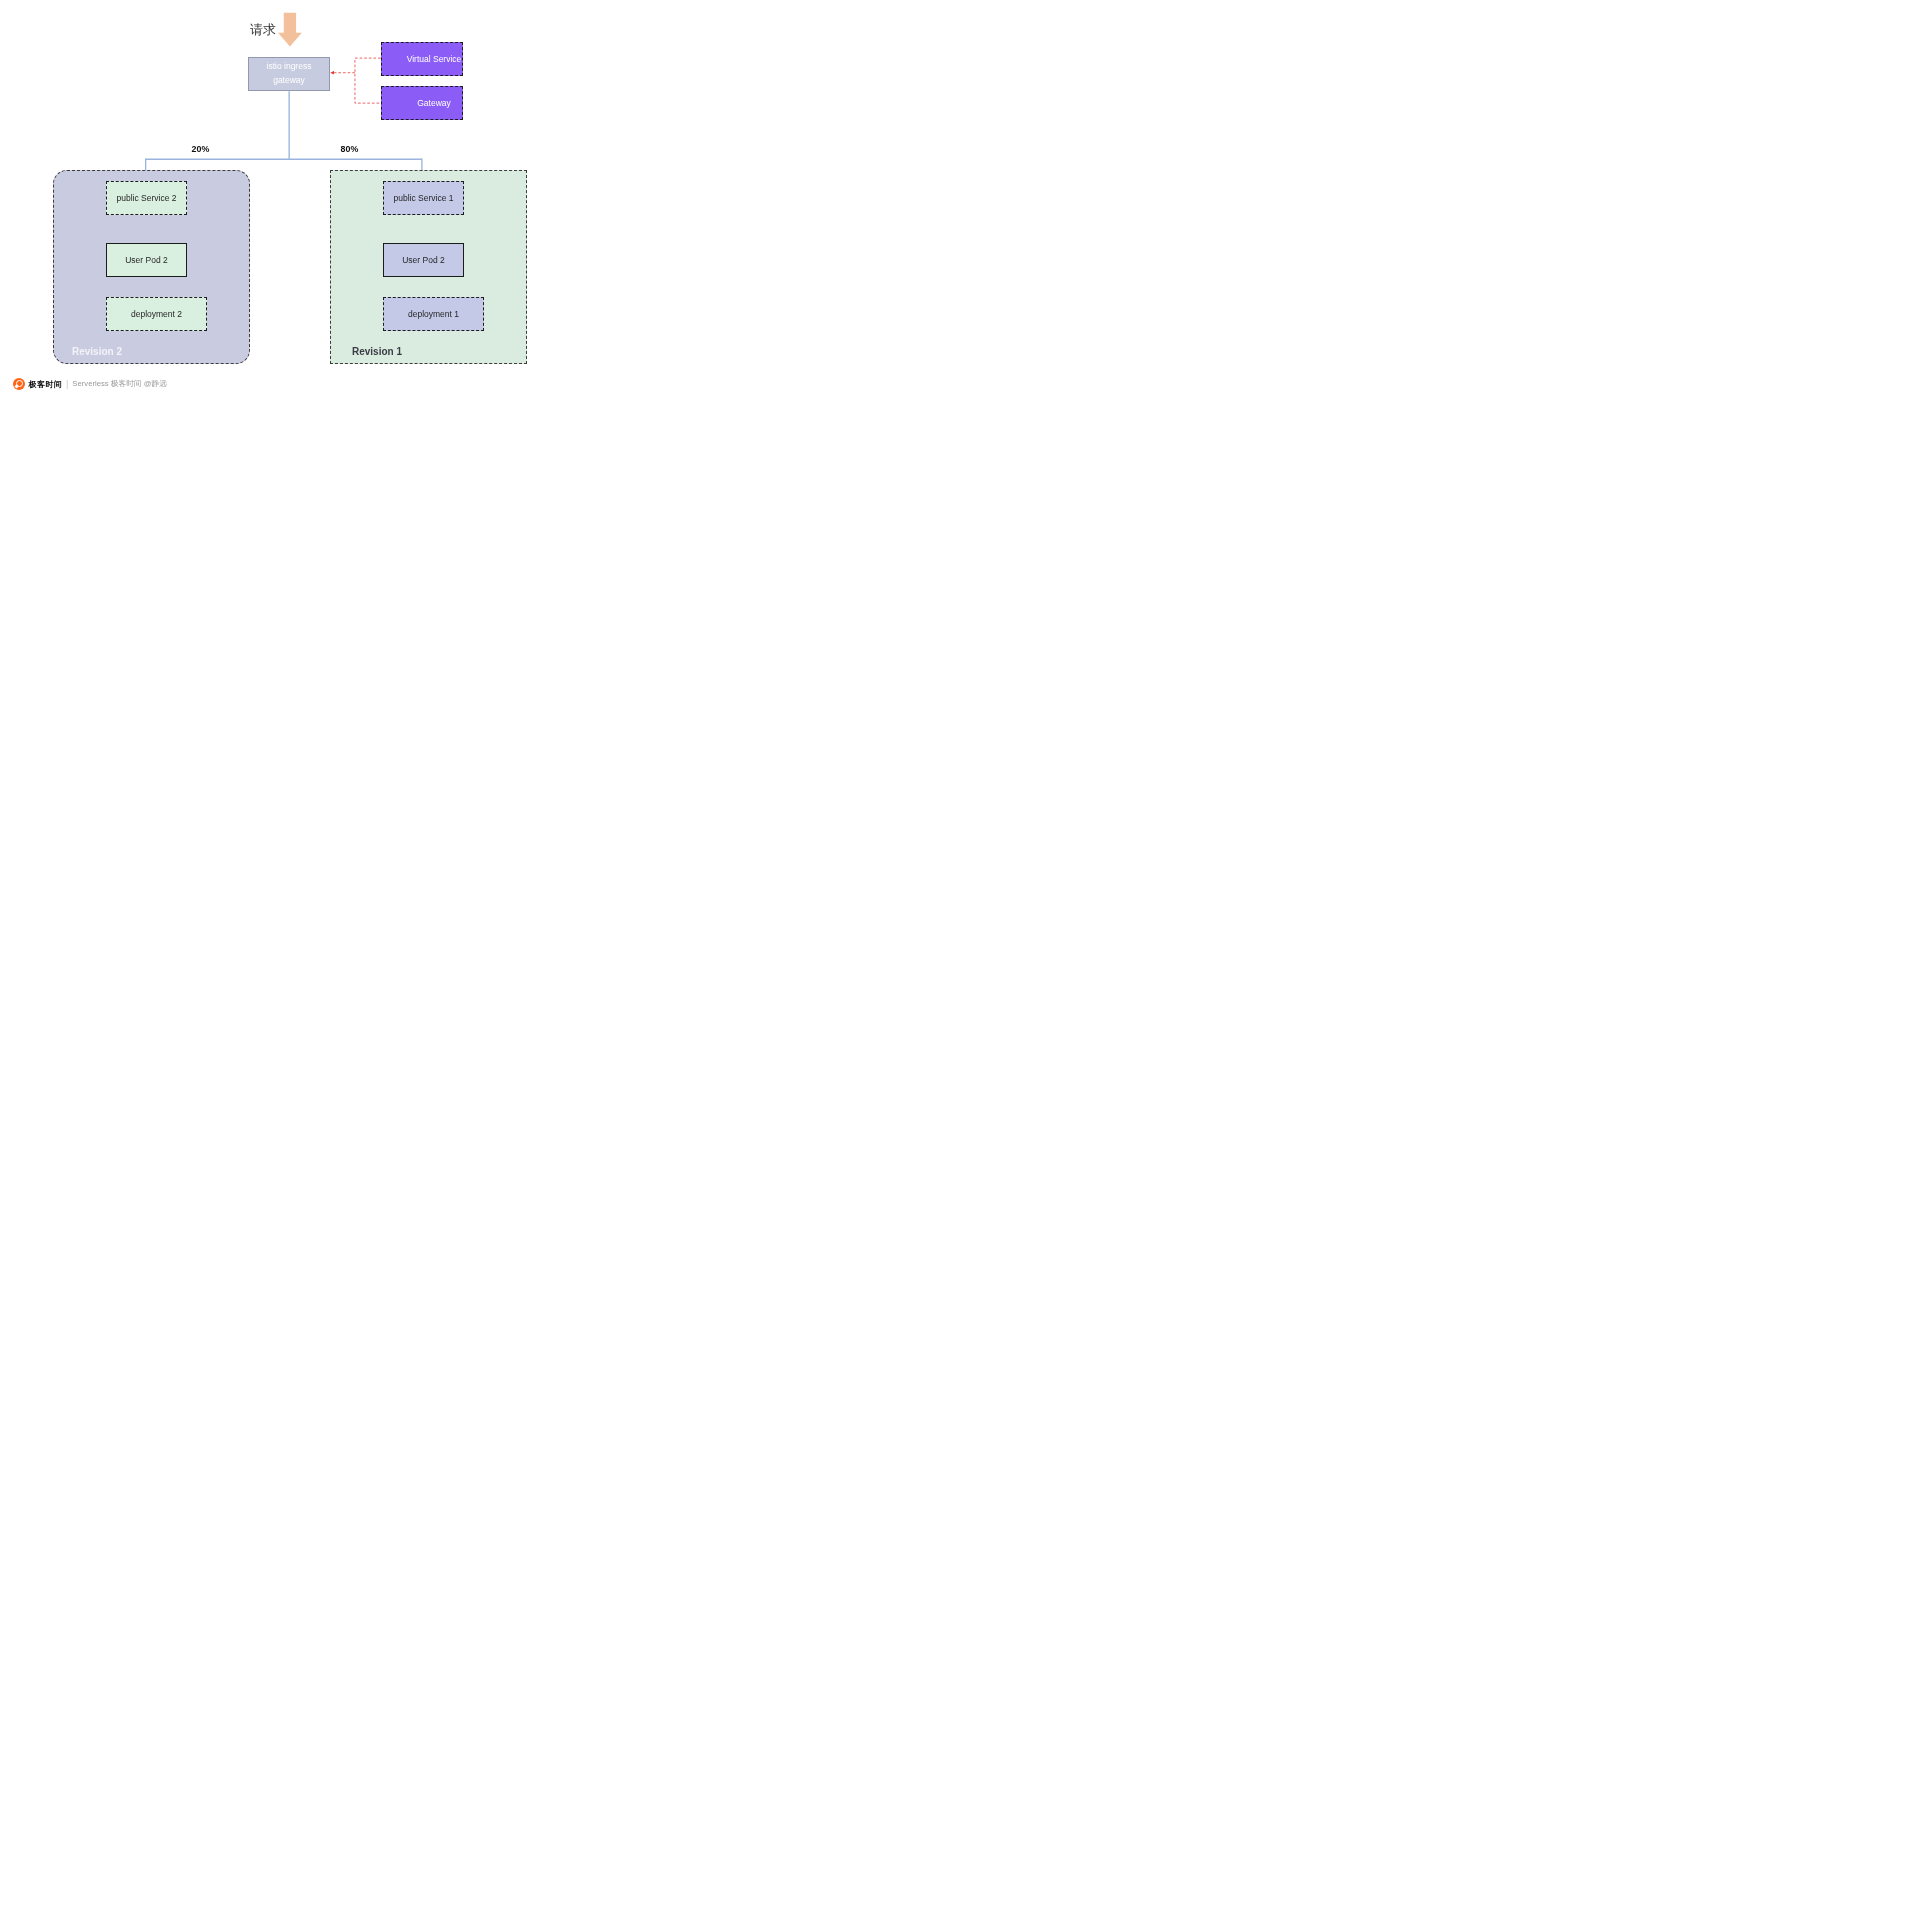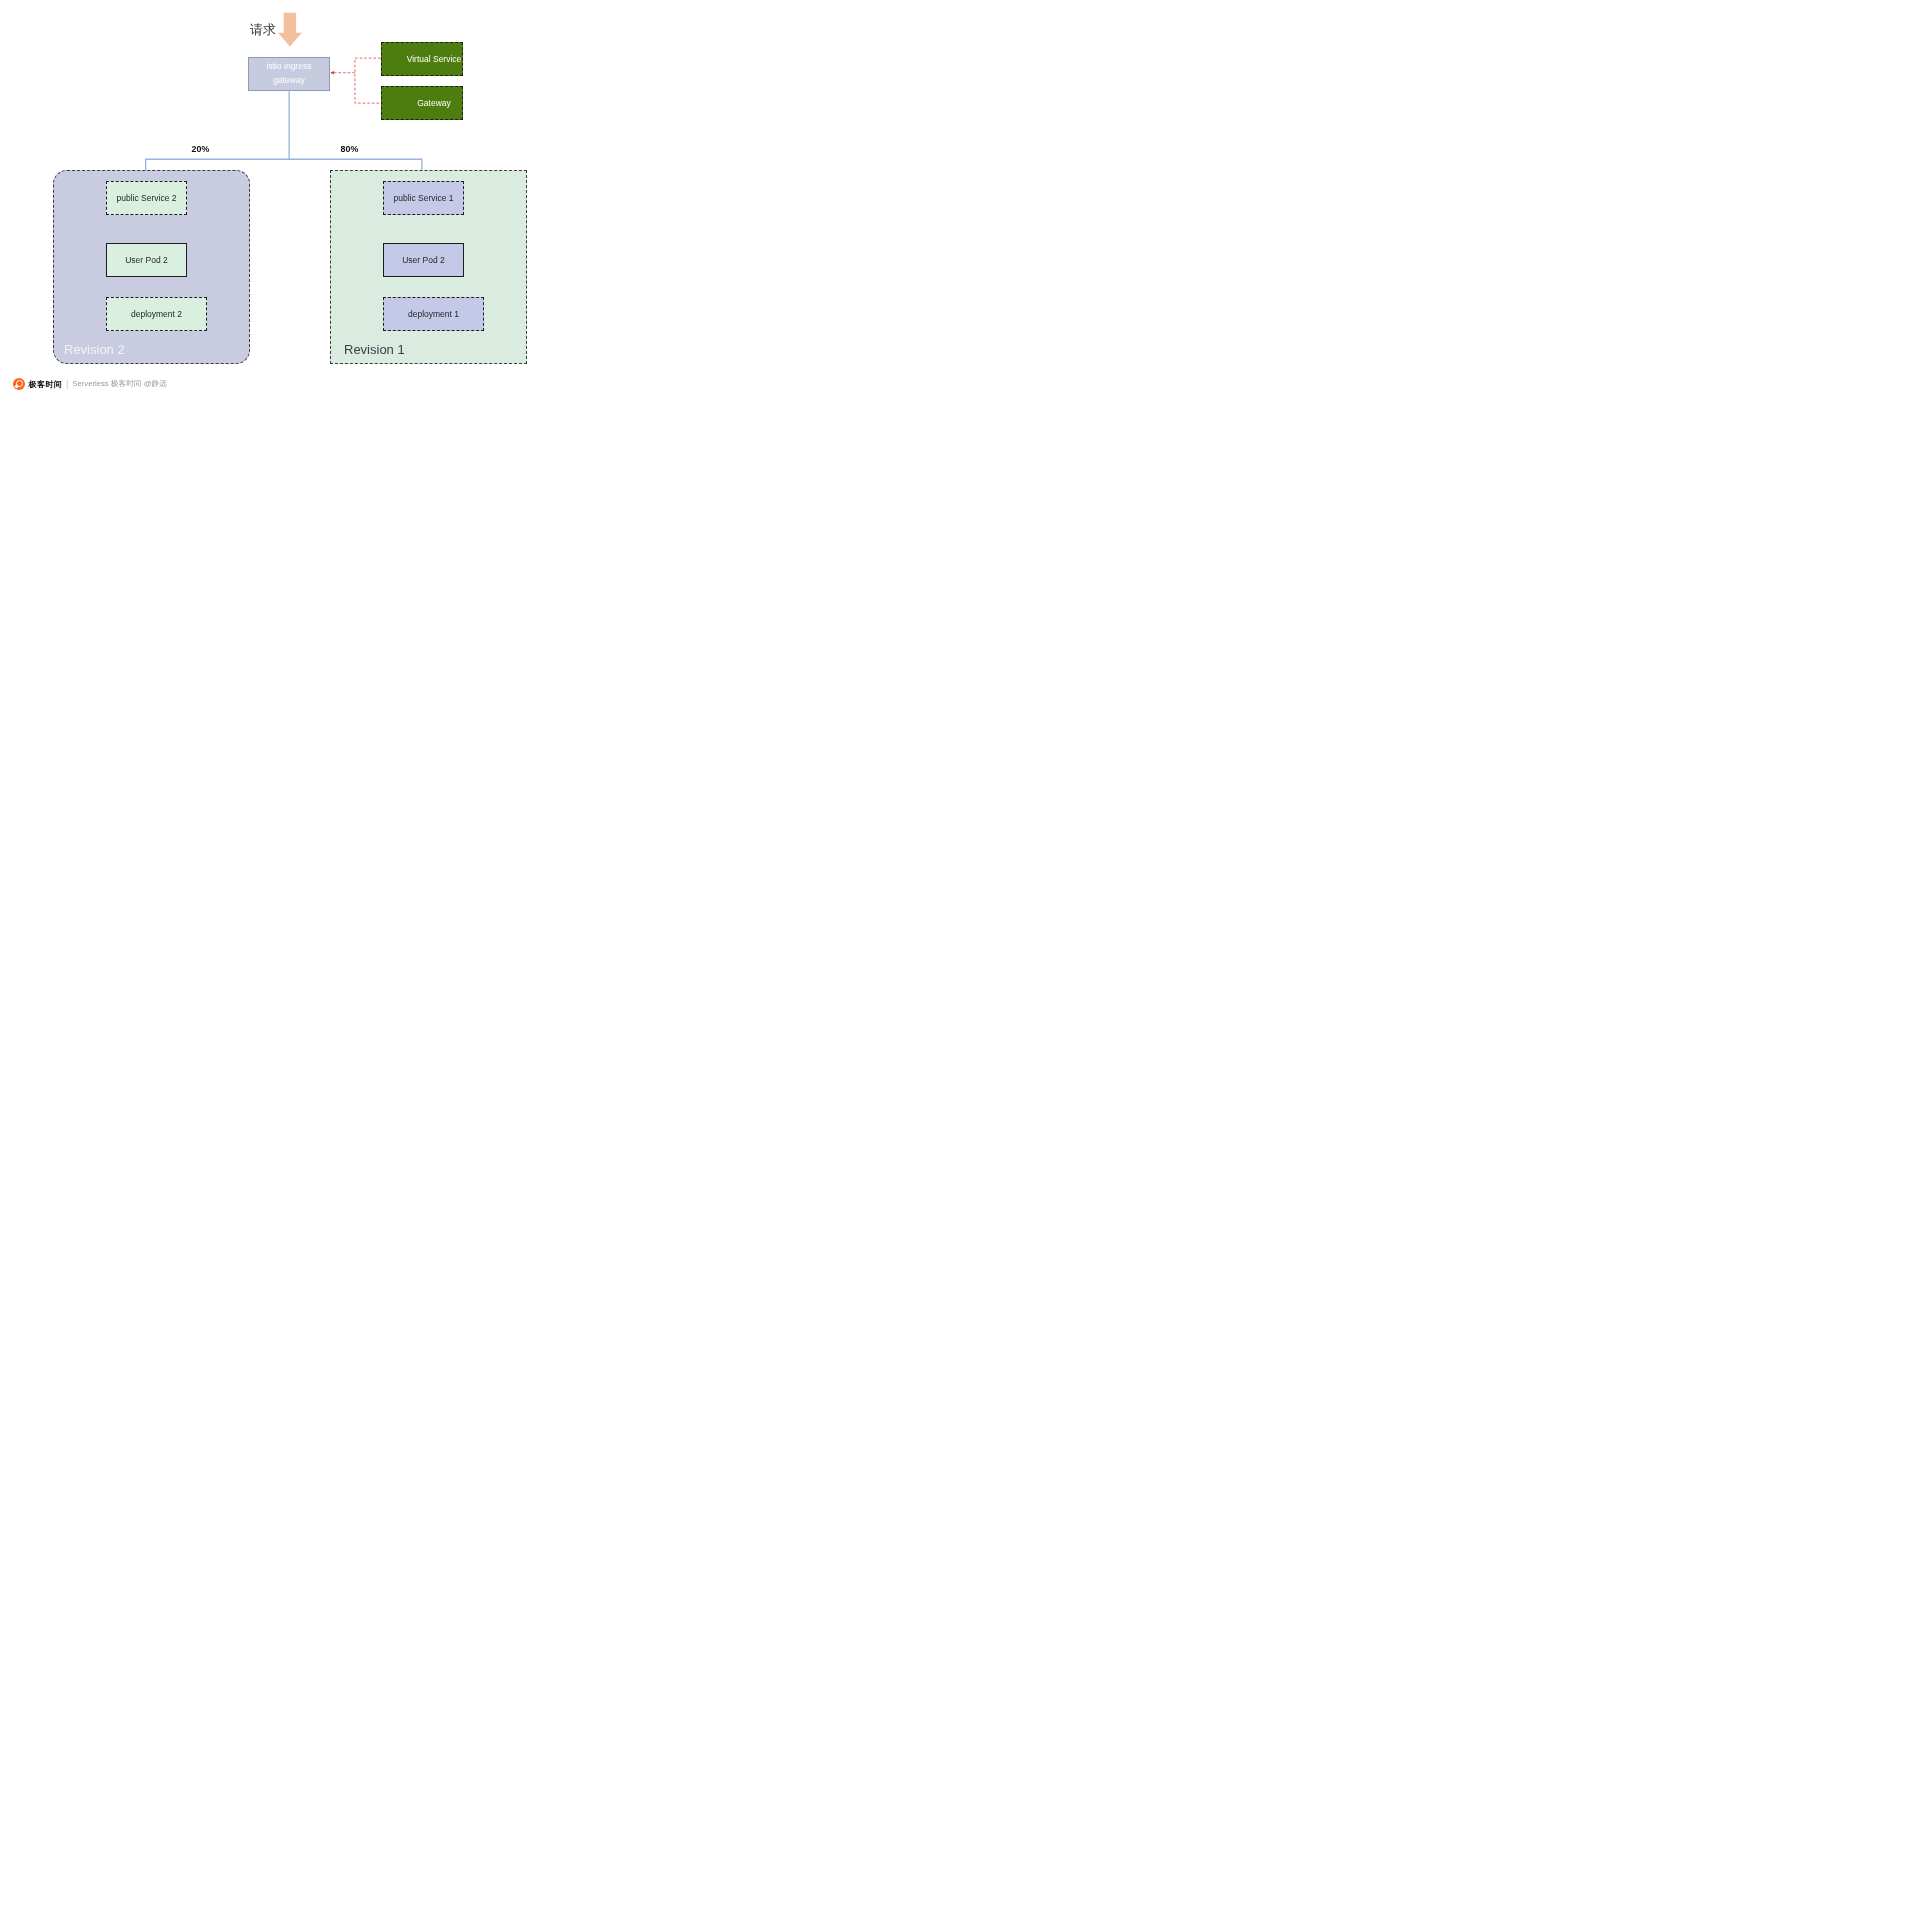--- a/index.html
+++ b/index.html
@@ -7,21 +7,21 @@
   body { font-family: "Liberation Sans", "DejaVu Sans", sans-serif; }
   .canvas { position: relative; width: 586px; height: 394px; background: #ffffff; overflow: hidden; }
   .layer { position: absolute; left: 0; top: 0; width: 100%; height: 100%; }
 
   .box { position: absolute; display: flex; align-items: center; justify-content: center;
          text-align: center; font-size: 8.5px; color: #262626; }
   .dashed { border: 0.8px dashed #1c1c1c; }
   .solid  { border: 0.8px solid #1c1c1c; }
   .green  { background: #d9efdf; }
   .purple { background: #c3c9e7; }
-  .orange { background: #4d7c0f; color: #ffffff; padding-left: 24px; }
+  .orange { background: #8b5cf6; color: #ffffff; padding-left: 24px; }
 
   .request-label { position: absolute; left: 250px; top: 21px; font-size: 13px; color: #333333; }
 
   .ingress { left: 248px; top: 57px; width: 82px; height: 34px;
              background: #c7cbdf; border: 0.4px solid #9298b0; color: #ffffff; line-height: 1.6; justify-content: center; }
 
   .vs { left: 381px; top: 42px; width: 82px; height: 34px; }
   .gw { left: 381px; top: 86px; width: 82px; height: 34px; }
 
   .pct { position: absolute; width: 35px; text-align: center; font-size: 8.9px; font-weight: bold; color: #111111; }
@@ -30,21 +30,21 @@
 
   .container { position: absolute; top: 170px; width: 197px; height: 194px; border: 0.8px dashed #3c3c3c; }
   .rev2 { left: 53px; background: #c9cce0; border-radius: 14px; }
   .rev1 { left: 330px; background: #d9ecdf; }
 
   .b-ps  { left: 52px; top: 10.4px;  width: 81px; height: 34px; }
   .b-pod { left: 52px; top: 72px; width: 81px; height: 34px; }
   .b-dep { left: 52px; top: 126px; width: 101px; height: 34px; }
   .r1 { left: 52px; }
 
-  .rev-label { position: absolute; bottom: 6.2px; font-size: 13px; font-weight: normal; }
+  .rev-label { position: absolute; bottom: 6.2px; font-size: 10px; font-weight: bold; margin-left: 8px; }
   .rev2-label { left: 10px; color: #f2f2f7; }
   .rev1-label { left: 13px; color: #3c3c46; }
 
   .footer { position: absolute; left: 12.7px; top: 378px; display: flex; align-items: center; gap: 3.9px; }
   .logo { position: relative; width: 12px; height: 12px; border-radius: 50%; background: #ff6318; flex: 0 0 auto; }
   .logo::after { content: ""; position: absolute; left: 3.5px; top: 2.3px; width: 5px; height: 5px;
                  border: 1.5px solid #ffffff; border-radius: 50%; }
   .logo::before { content: ""; position: absolute; left: 2.3px; bottom: 1.5px; width: 3.1px; height: 3.1px;
                   background: #ffffff; transform: rotate(45deg); }
   .brand { font-size: 8px; font-weight: bold; color: #111111; letter-spacing: 0.4px; }

